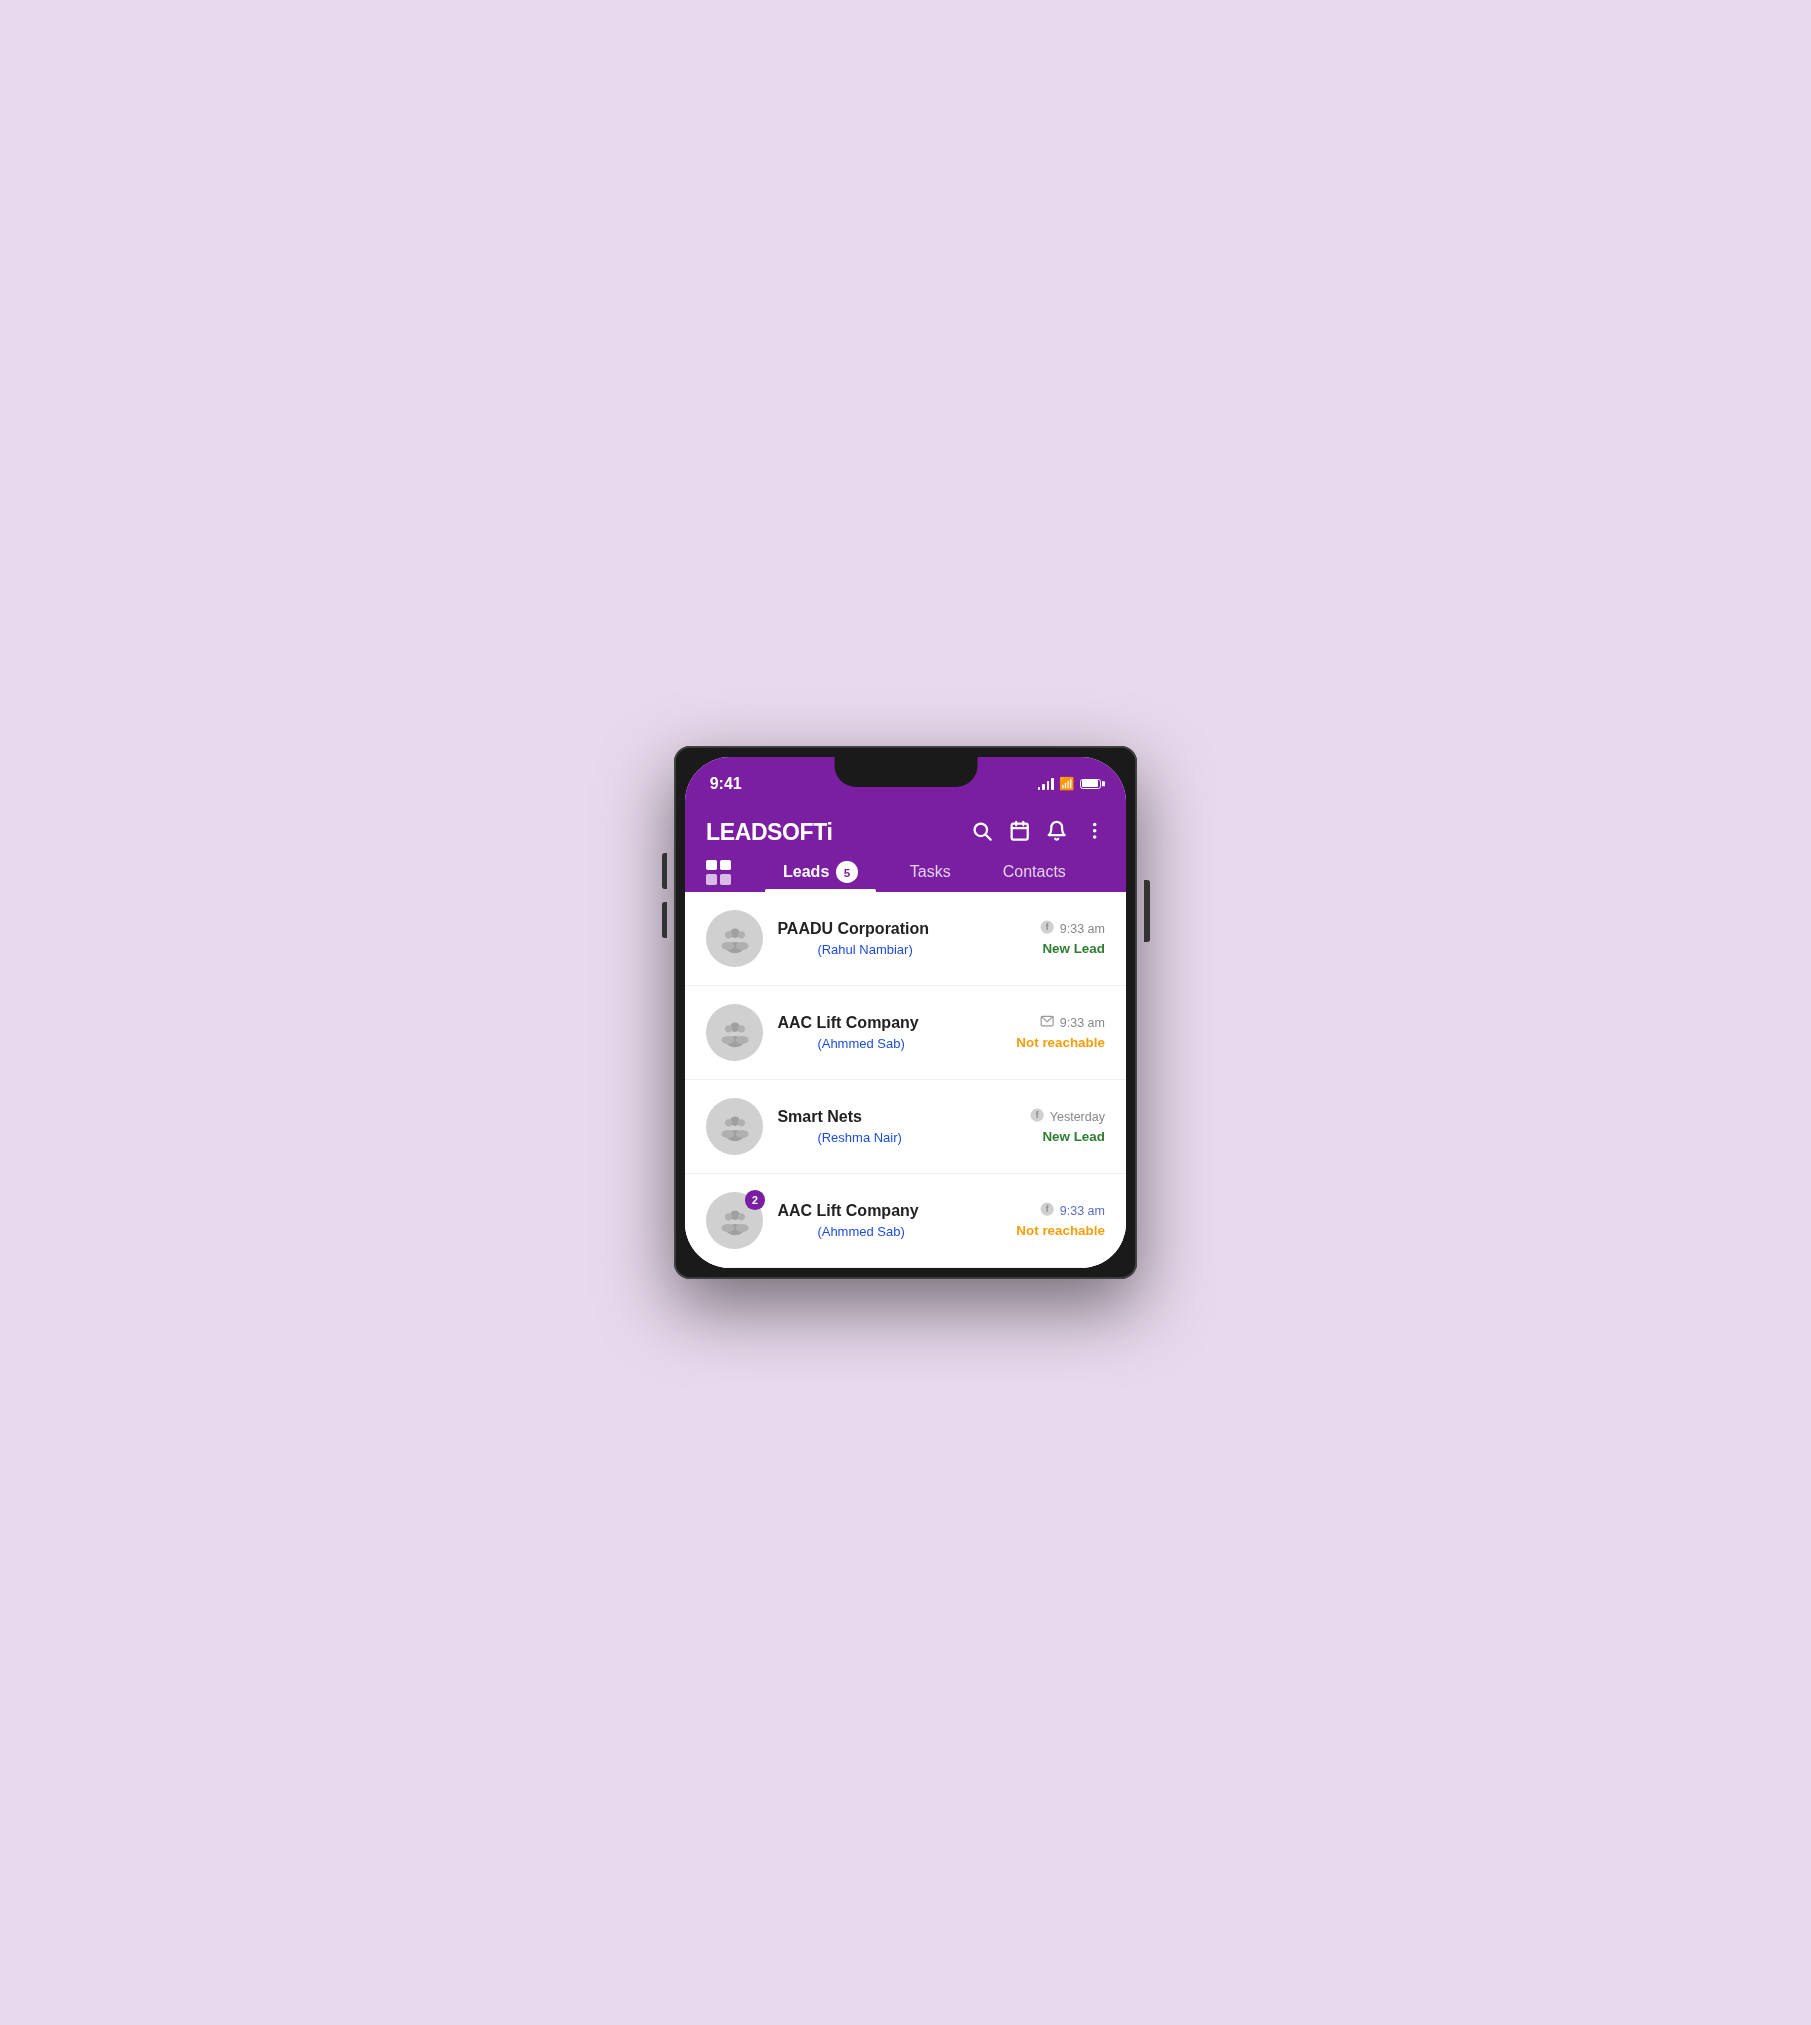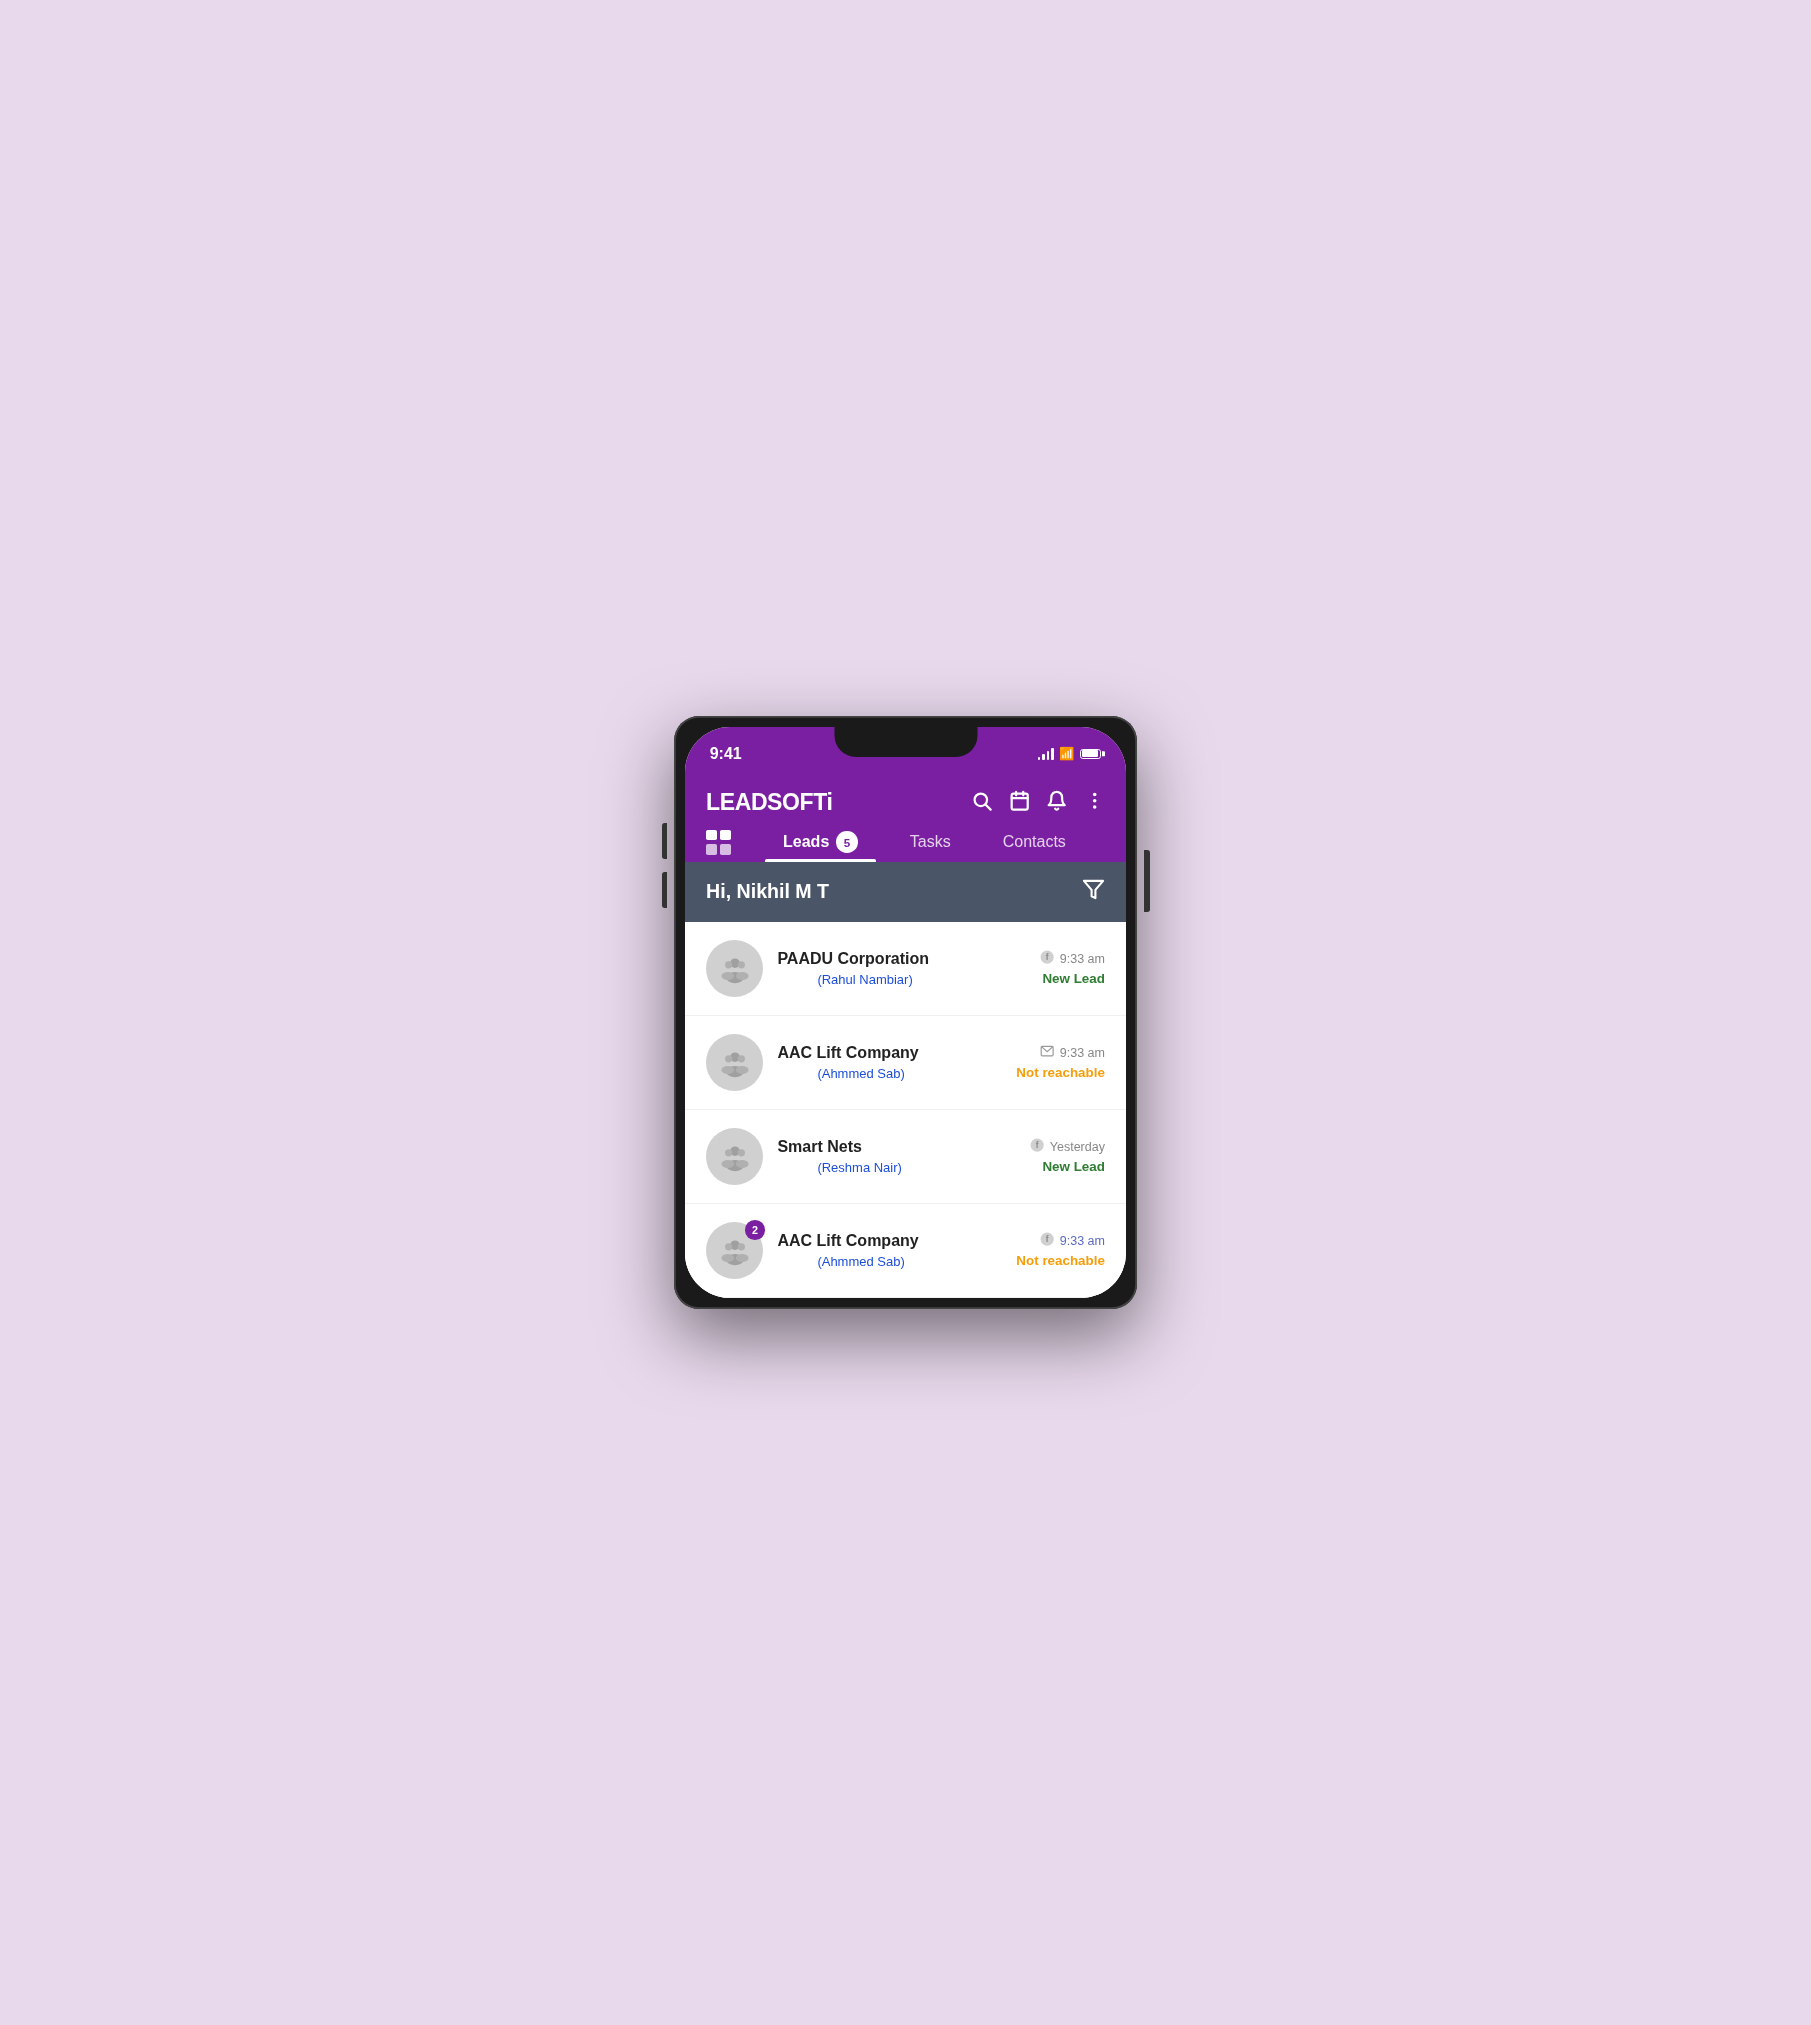--- a/index.html
+++ b/index.html
@@ -9,21 +9,21 @@
       display: flex;
       justify-content: center;
       align-items: center;
       min-height: 100vh;
       font-family: -apple-system, BlinkMacSystemFont, 'Segoe UI', Helvetica, Arial, sans-serif;
     }
 
     .phone-outer {
       width: 463px;
       background: #1a1a1a;
-      border-radius: 25px;
+      border-radius: 16px;
       padding: 10.7px;
       box-shadow: 0 27px 71px rgba(0,0,0,0.5), inset 0 0 0 1.8px #444;
       position: relative;
     }
 
     .phone-inner {
       background: #fff;
       border-radius: 45px;
       overflow: hidden;
       position: relative;
@@ -459,28 +459,20 @@
         </div>
         <div class="tab">
           <span>Tasks</span>
         </div>
         <div class="tab">
           <span>Contacts</span>
         </div>
       </div>
     </div>
 
-    <div class="greeting-bar">
-      <span class="greeting-text">Hi, Nikhil M T</span>
-      <span class="filter-icon">
-        <svg width="23" height="23" viewBox="0 0 24 24" fill="none" stroke="white" stroke-width="2.2" stroke-linecap="round" stroke-linejoin="round">
-          <polygon points="22 3 2 3 10 12.46 10 19 14 21 14 12.46 22 3"></polygon>
-        </svg>
-      </span>
-    </div>
 
     <div class="lead-list">
 
       <div class="lead-item">
         <div class="lead-avatar">
           <svg class="people-svg" viewBox="0 0 40 40">
             <circle cx="20" cy="14" r="6" fill="#a0a0a0"></circle>
             <ellipse cx="20" cy="32" rx="11" ry="7" fill="#a0a0a0"></ellipse>
             <circle cx="12" cy="16" r="4.5" fill="#b0b0b0"></circle>
             <circle cx="28" cy="16" r="4.5" fill="#b0b0b0"></circle>

